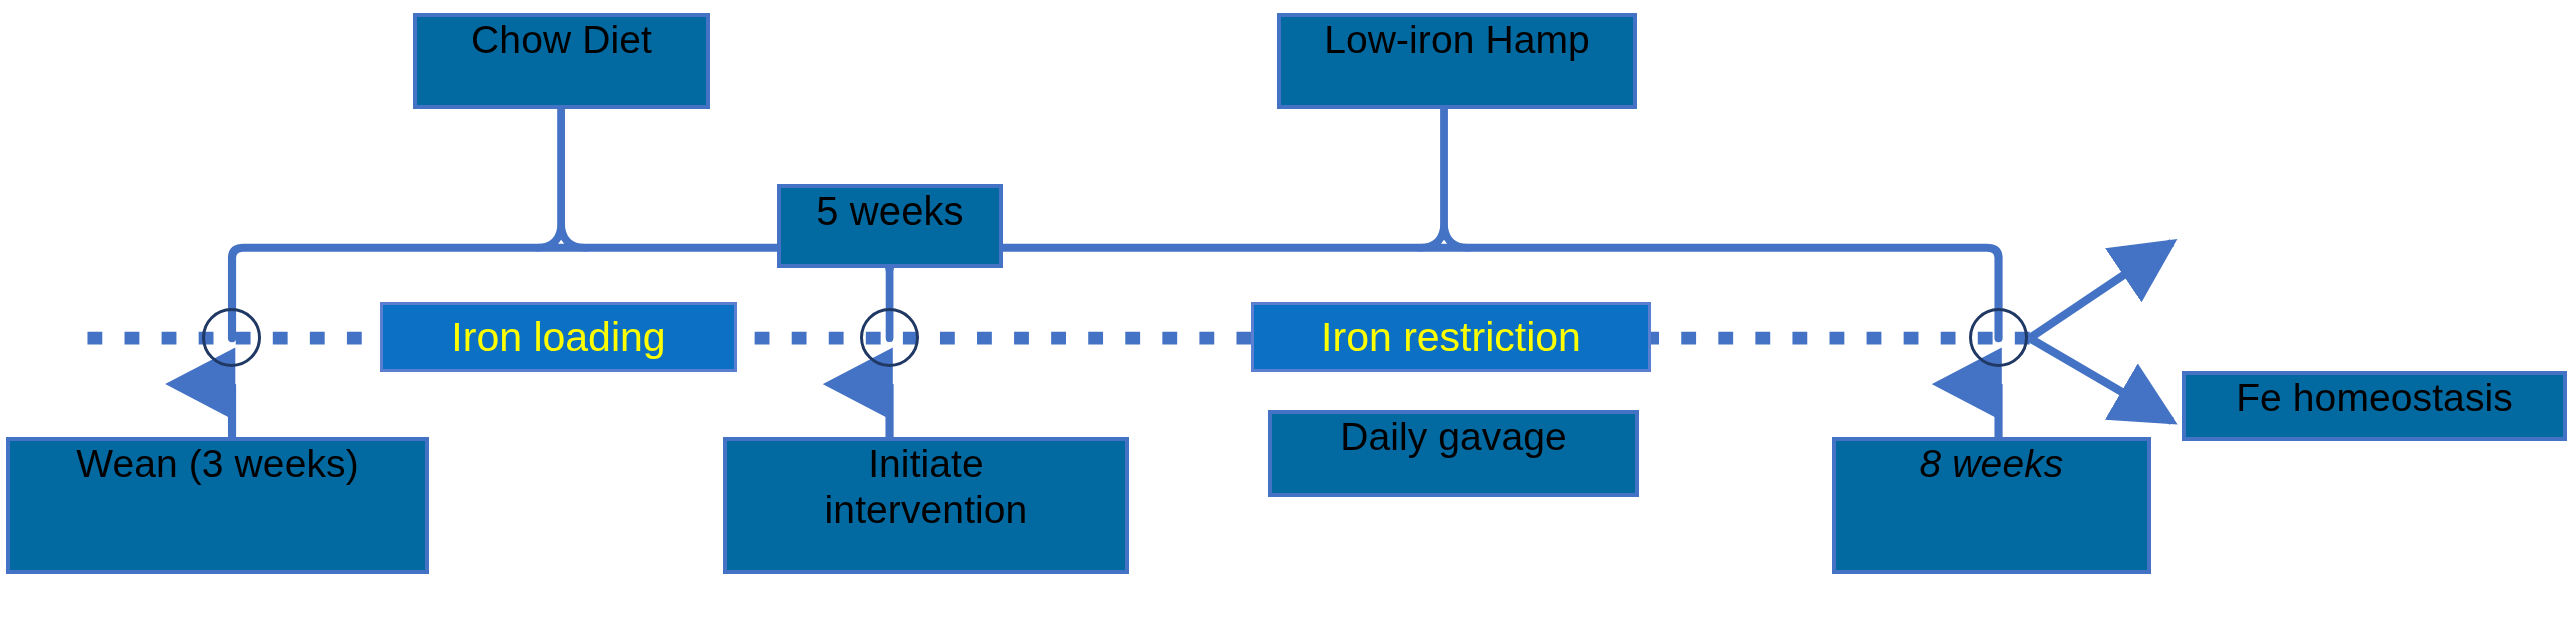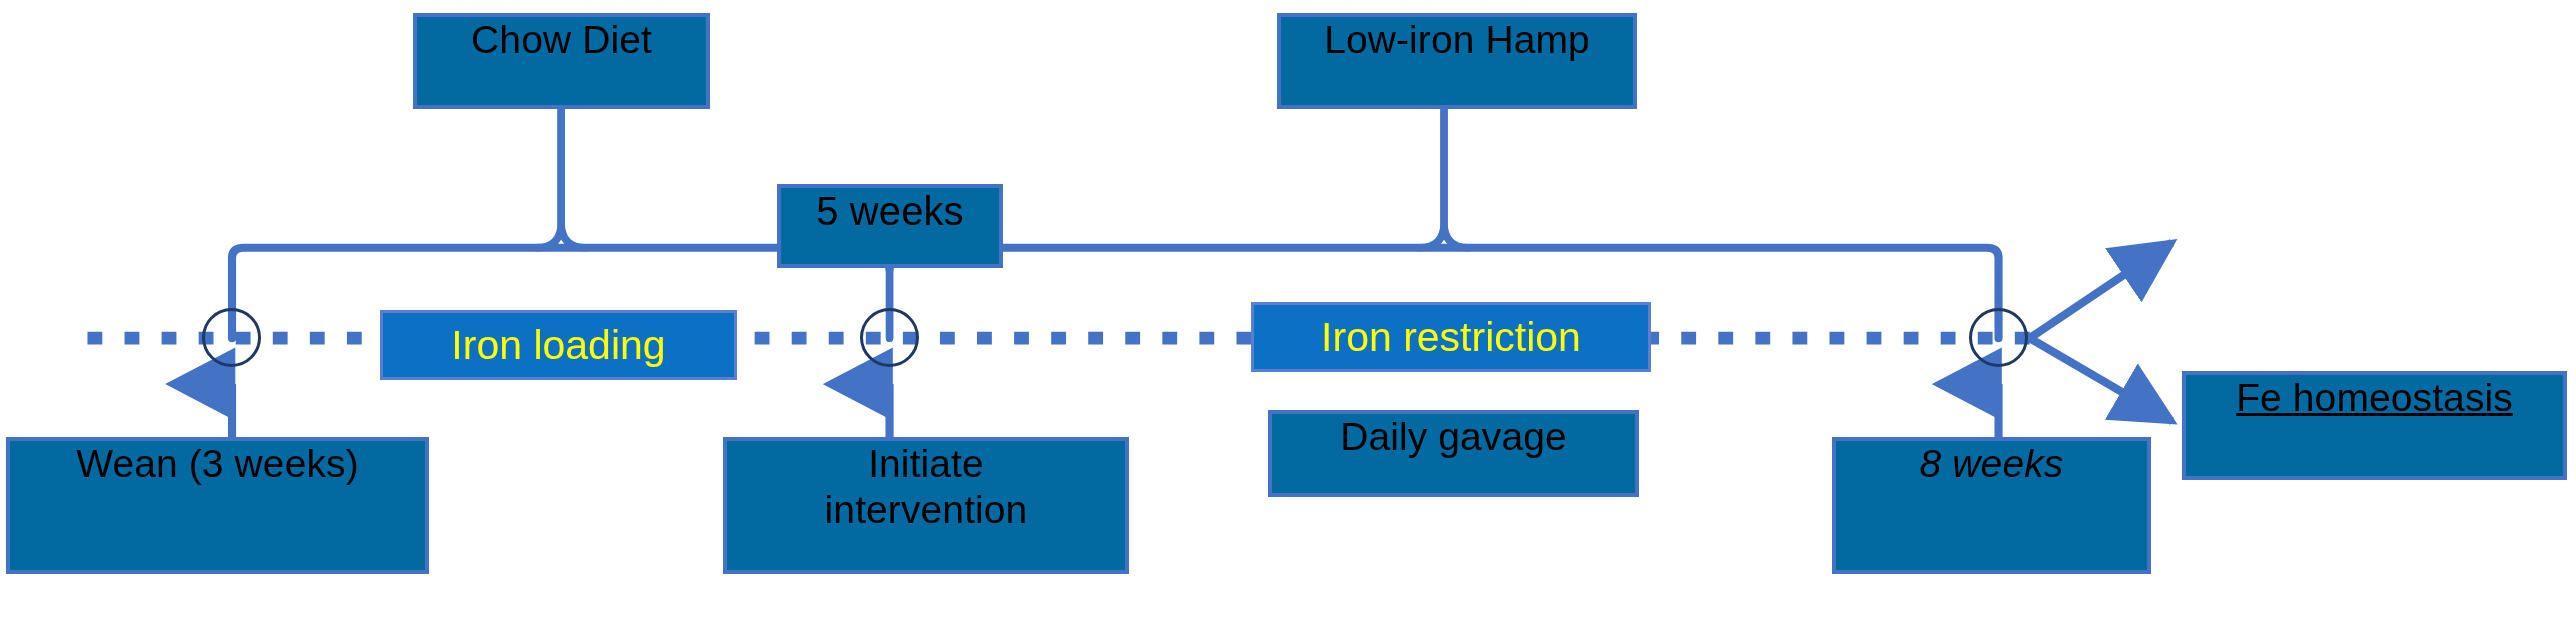--- a/index.html
+++ b/index.html
@@ -134,21 +134,21 @@
     <g fill="none" stroke="#4472C4" stroke-width="11">
       <line x1="2738" y1="456" x2="2930" y2="327" marker-end="url(#arrowHead)"></line>
       <line x1="2738" y1="456" x2="2930" y2="568" marker-end="url(#arrowHead)"></line>
     </g>
   </svg>
 
   <div class="node" style="left:202px; top:308px; width:59px; height:59px;"></div>
   <div class="node" style="left:860px; top:308px; width:59px; height:59px;"></div>
   <div class="node" style="left:1969px; top:308px; width:59px; height:59px;"></div>
 
-  <div class="phase" style="left:380px; top:302px; width:357px; height:70px;margin-top:8px;">
+  <div class="phase" style="left:380px; top:302px; width:357px; height:70px;">
     <span>Iron loading</span>
   </div>
 
   <div class="phase" style="left:1251px; top:302px; width:400px; height:70px;">
     <span>Iron restriction</span>
   </div>
 
   <div class="box" style="left:413px; top:13.3px; width:297px; height:96px;">
     <span class="lines">
         <span class="l">Chow Diet</span>
@@ -186,20 +186,20 @@
       </span>
   </div>
 
   <div class="box" style="left:1832px; top:437px; width:319px; height:137px; font-size:39px;font-style:italic;">
     <span class="lines">
       <span class="l">8 weeks</span>
     </span>
   </div>
 
 
-  <div class="box" style="left:2182px; top:371px; width:385px; height:109px;text-decoration:underline;">
+  <div class="box" style="left:2182px; top:371px; width:385px; height:70px;">
     <span class="lines">
         <span class="l">Fe homeostasis</span>
       </span>
   </div>
 
 </div>
 
 
 </body></html>

